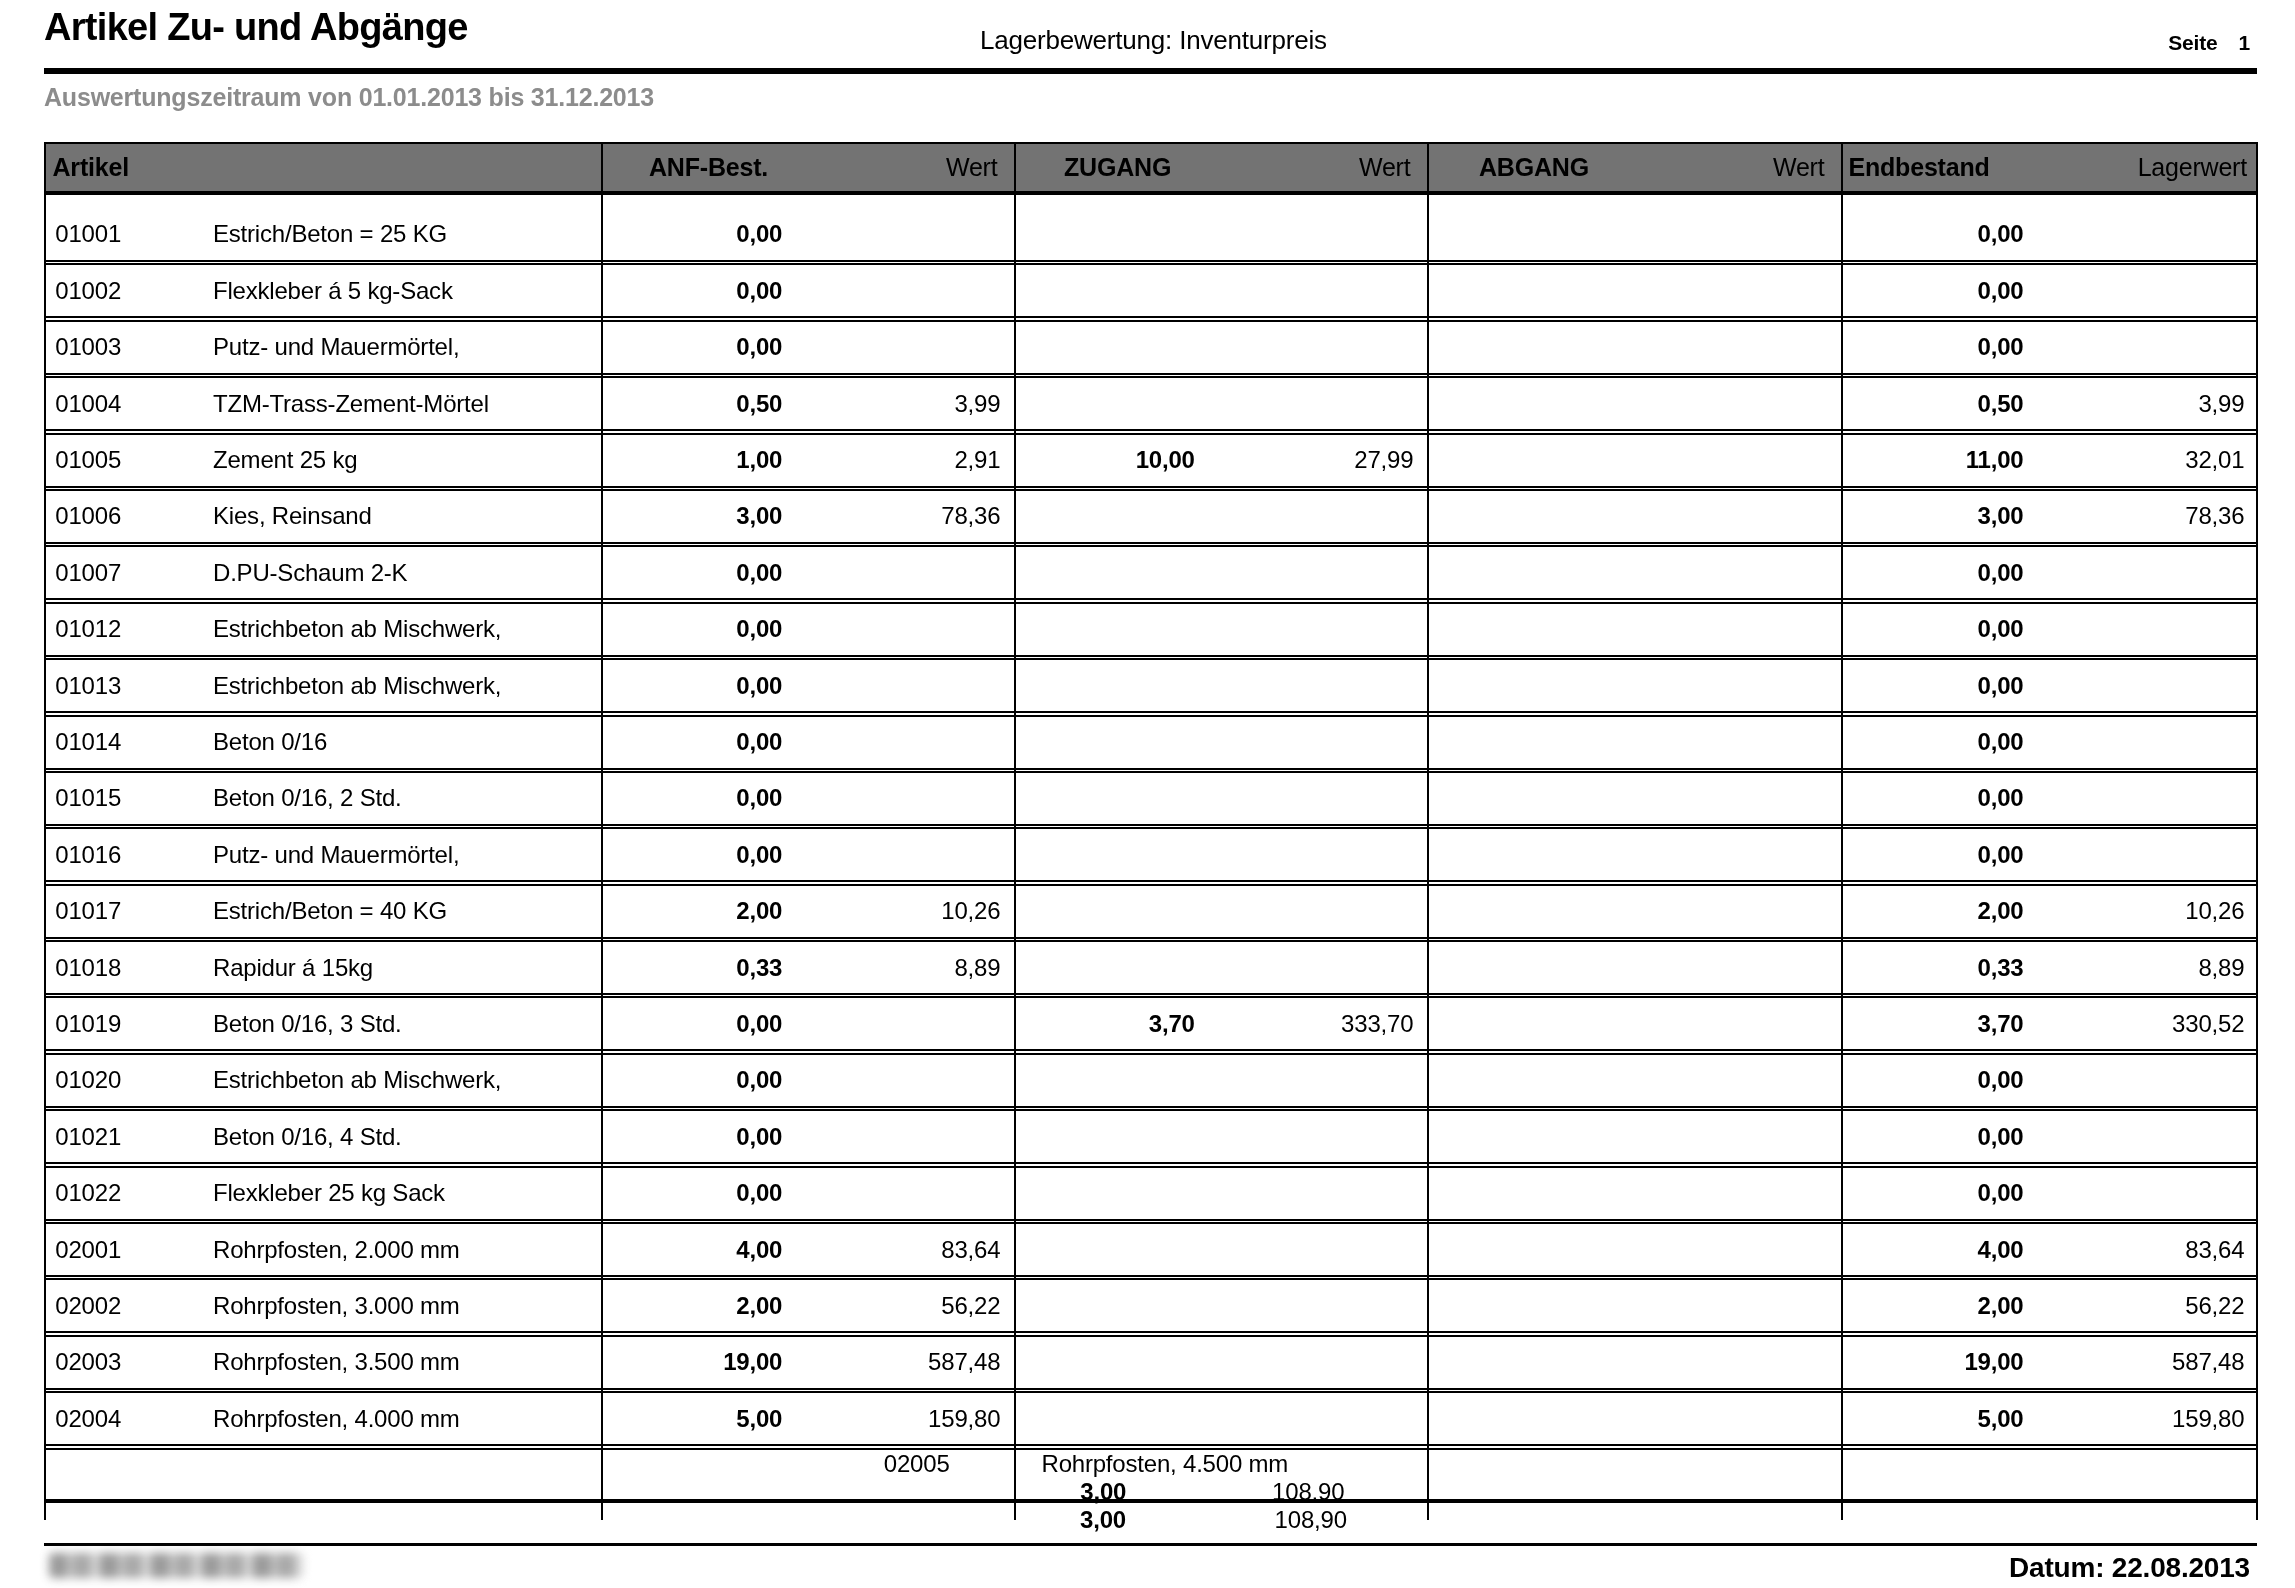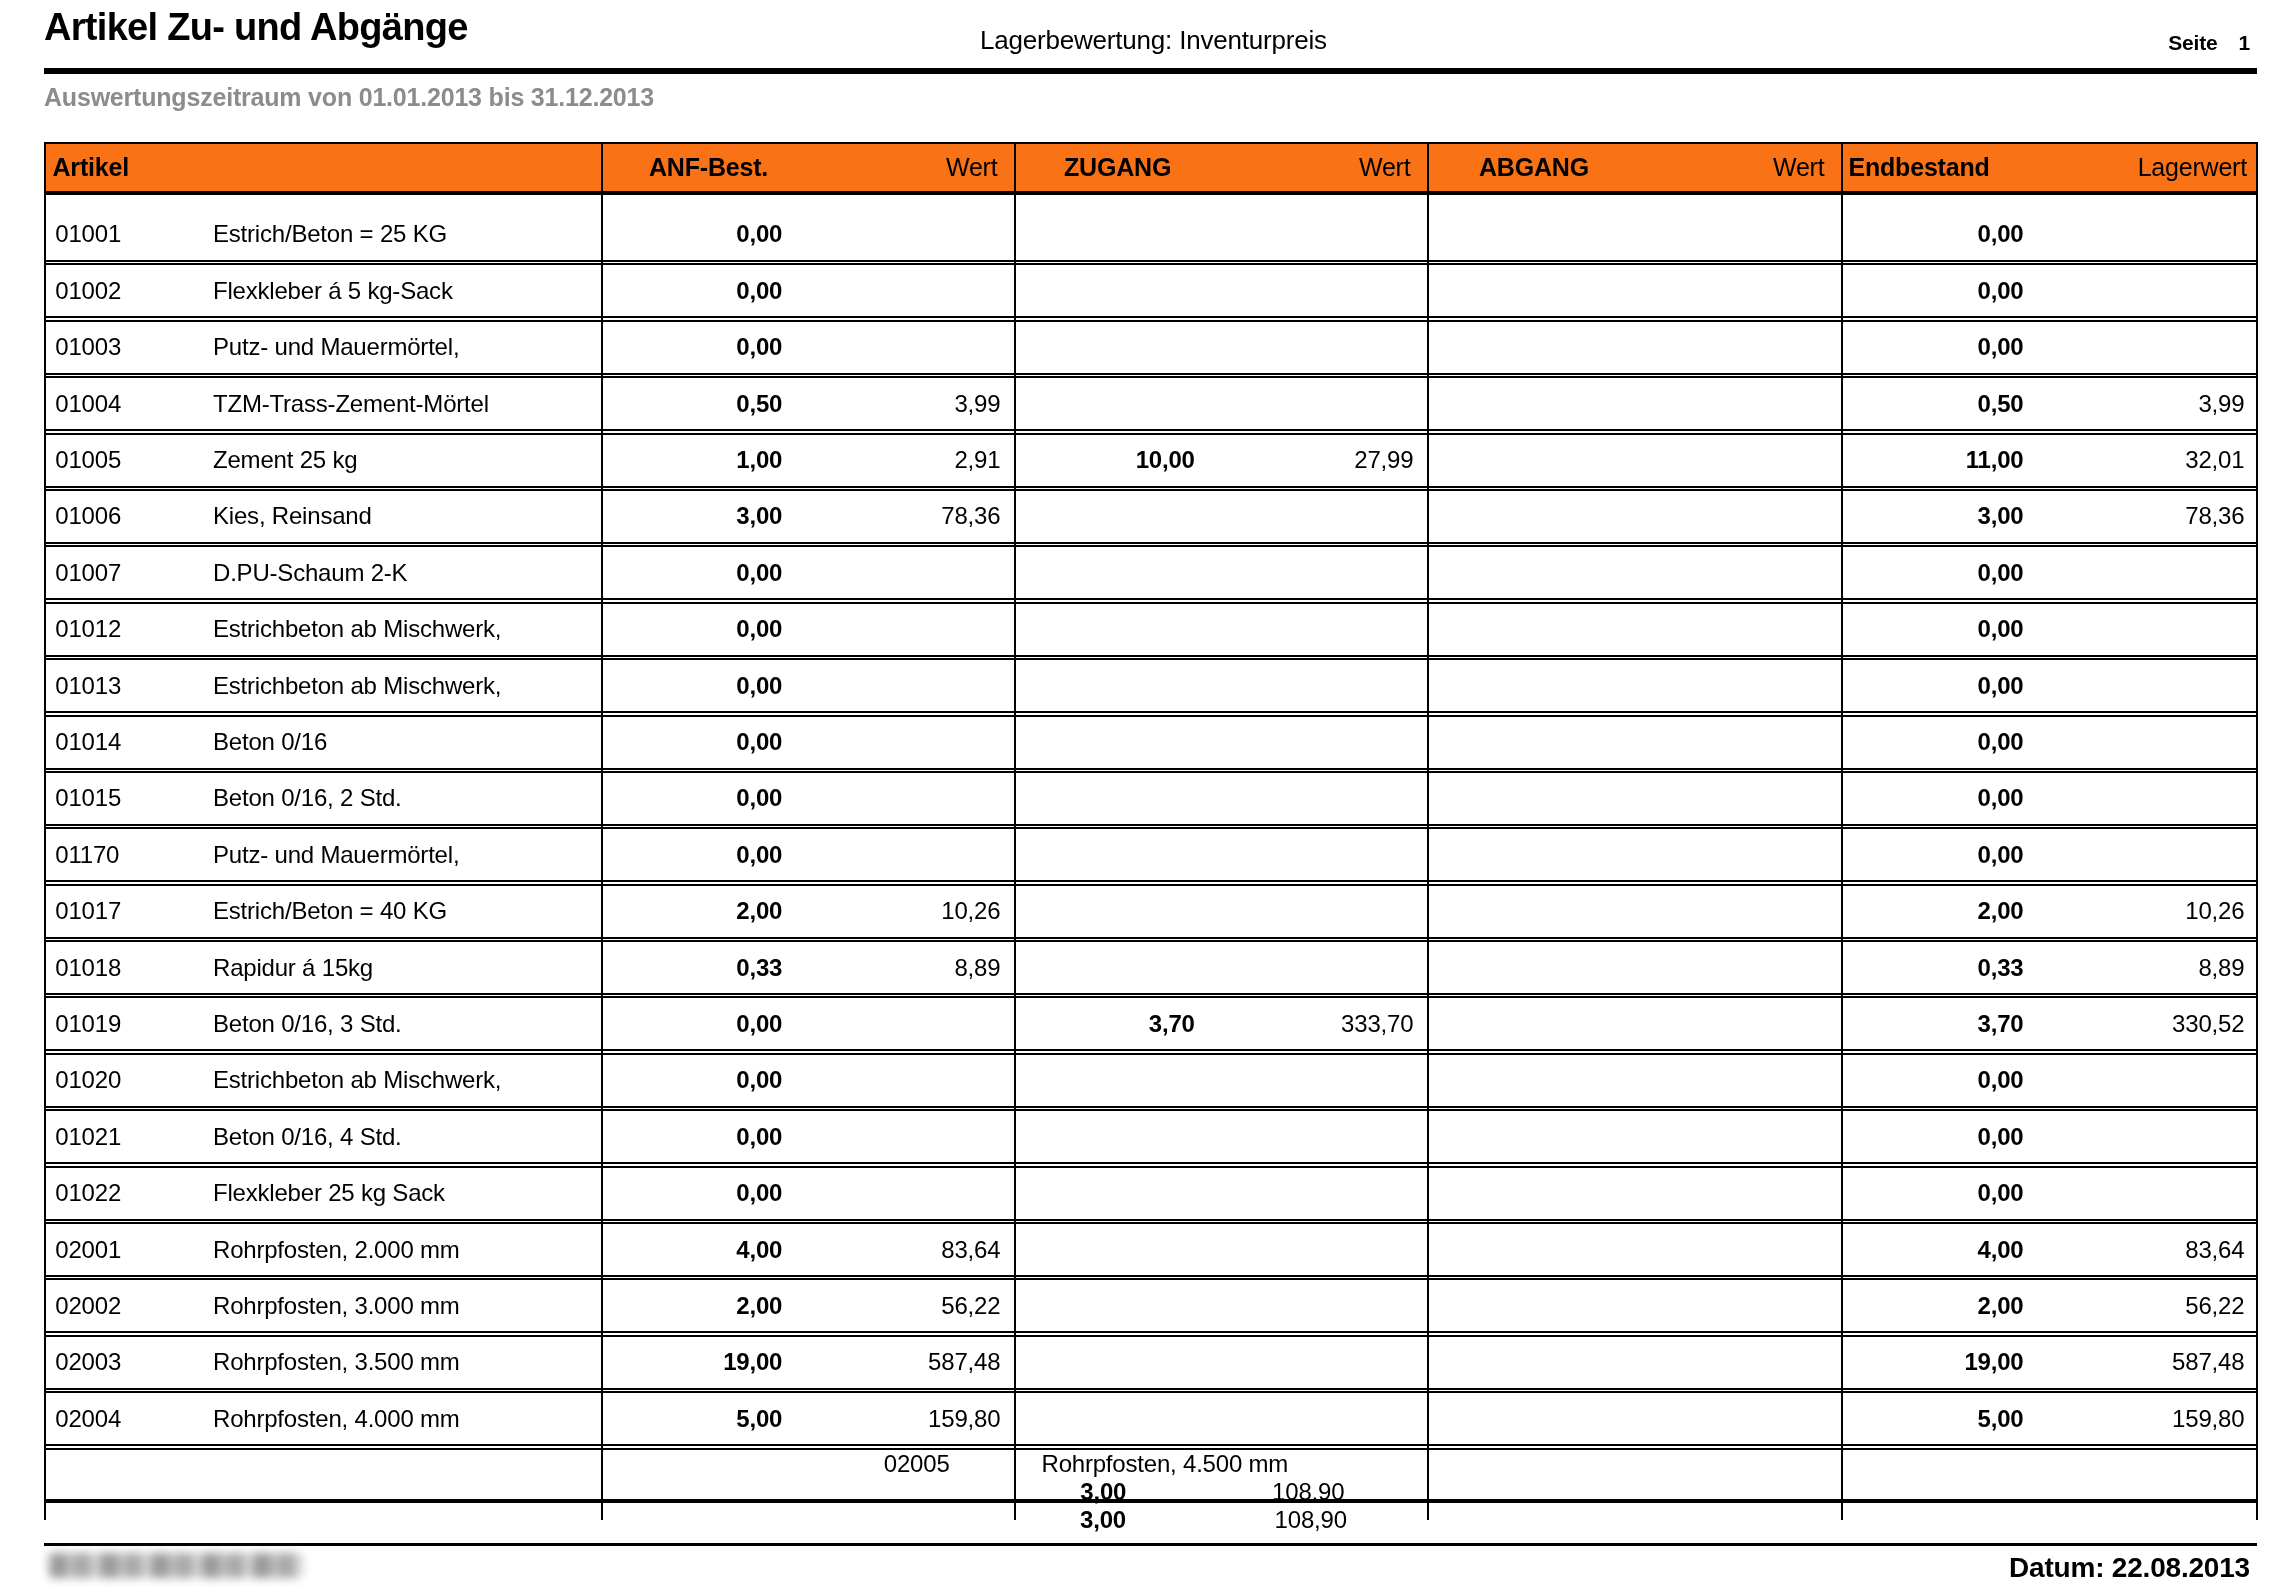--- a/index.html
+++ b/index.html
@@ -29,21 +29,21 @@
   
   .table{
     position:absolute;left:44px;top:142px;width:2214px;
   }
   .vlines{position:absolute;left:0;top:0;width:100%;height:100%;pointer-events:none;}
   .vl{position:absolute;top:0;bottom:0;width:2.1px;background:#000;}
   .vl.v0{left:0;} .vl.v1{left:557px;} .vl.v2{left:970px;}
   .vl.v3{left:1383px;} .vl.v4{left:1797px;} .vl.v5{left:2212px;}
 
   .thead{
-    height:53px;box-sizing:border-box;background:#f97316;
+    height:53px;box-sizing:border-box;background:#737373;
     border-top:2.1px solid #000;border-bottom:4.2px solid #000;
     display:flex;align-items:center;font-size:25px;
   }
   .trow{
     height:55px;box-sizing:border-box;background:#fff;
     border-top:2.1px solid #000;border-bottom:2.1px solid #000;
     display:flex;align-items:center;font-size:24px;
   }
   .trow:first-child{border-top:none;margin-top:12px;}
   .trow + .trow{margin-top:1.4px;}
@@ -356,21 +356,21 @@
           <div class="qty"></div>
           <div class="val"></div>
         </div>
         <div class="cell cell-num c-end">
           <div class="qty">0,00</div>
           <div class="val"></div>
         </div>
       </div>
       <div class="trow">
         <div class="cell cell-art c-art">
-          <div class="nr">01170</div>
+          <div class="nr">01016</div>
           <div class="name">Putz- und Mauermörtel,</div>
         </div>
         <div class="cell cell-num c-anf">
           <div class="qty">0,00</div>
           <div class="val"></div>
         </div>
         <div class="cell cell-num c-zu">
           <div class="qty"></div>
           <div class="val"></div>
         </div>

